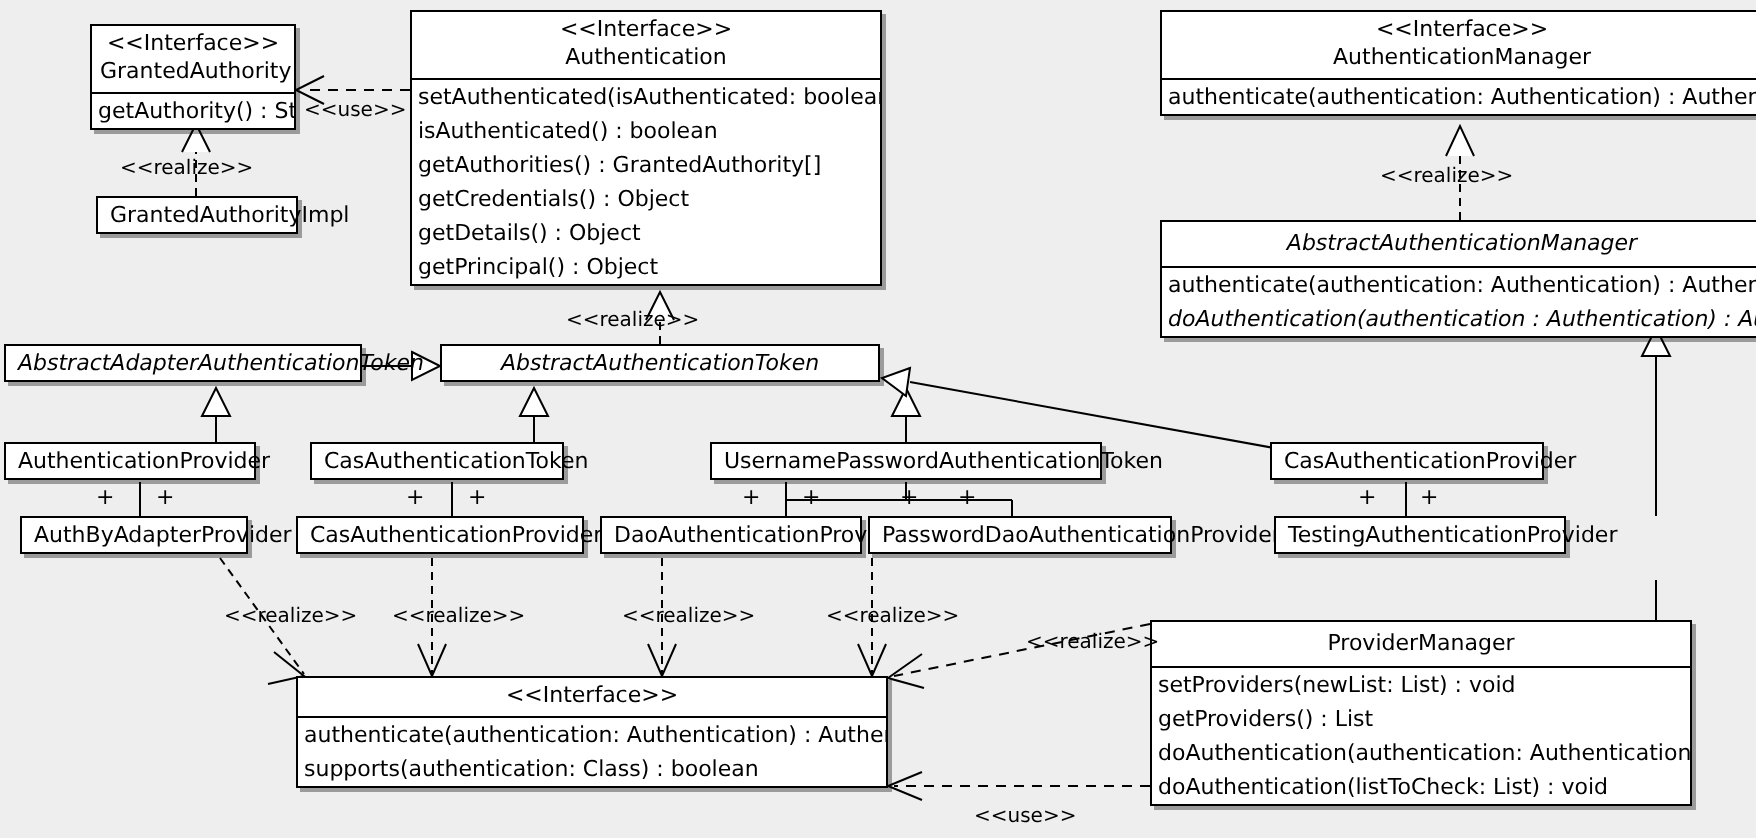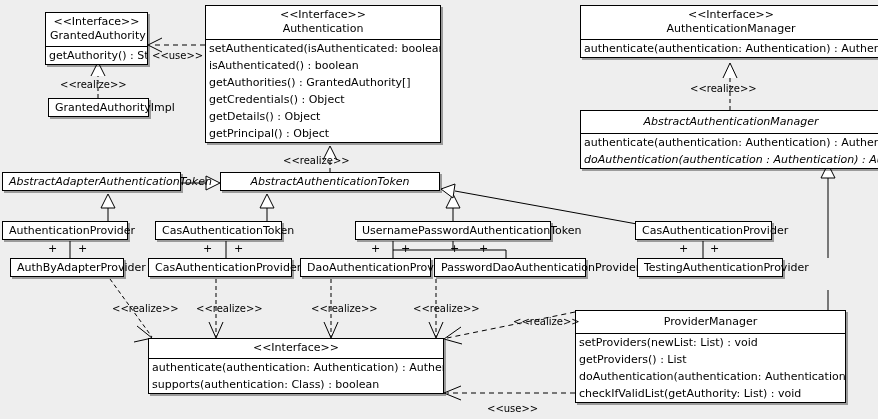--- a/index.html
+++ b/index.html
@@ -295,21 +295,21 @@
   </div>
 
   <div class="uclass" style="left:575px;top:310px;width:271px;">
     <div class="hdr" style="padding-top:4px;padding-bottom:4px;">
       <div class="cname">ProviderManager</div>
     </div>
     <div class="members">
       <div class="m">setProviders(newList: List) : void</div>
       <div class="m">getProviders() : List</div>
       <div class="m">doAuthentication(authentication: Authentication) : Authentication</div>
-      <div class="m">checkIfValidList(getAuthority: List) : void</div>
+      <div class="m">doAuthentication(listToCheck: List) : void</div>
     </div>
   </div>
 
   <div class="edgelabel" style="left:152px;top:50px;">&lt;&lt;use&gt;&gt;</div>
   <div class="edgelabel" style="left:60px;top:79px;">&lt;&lt;realize&gt;&gt;</div>
   <div class="edgelabel" style="left:283px;top:155px;">&lt;&lt;realize&gt;&gt;</div>
   <div class="edgelabel" style="left:690px;top:83px;">&lt;&lt;realize&gt;&gt;</div>
 
   <div class="edgelabel" style="left:112px;top:303px;">&lt;&lt;realize&gt;&gt;</div>
   <div class="edgelabel" style="left:196px;top:303px;">&lt;&lt;realize&gt;&gt;</div>

